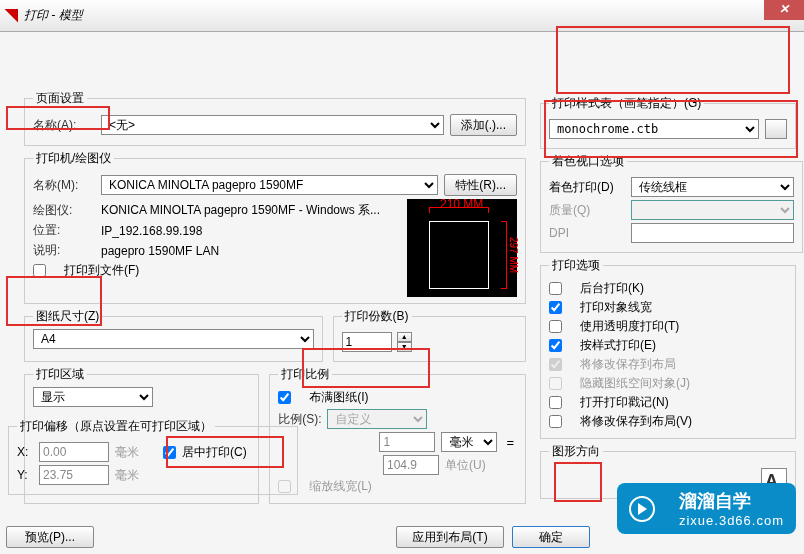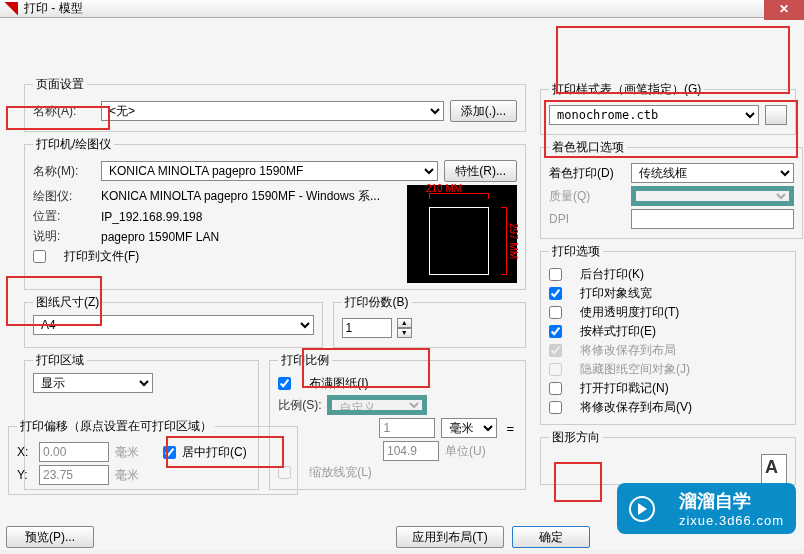--- a/index.html
+++ b/index.html
@@ -6,27 +6,28 @@
   body {
     font-family: "Microsoft YaHei", SimSun, sans-serif;
     font-size: 12px;
     background: #f0f0f0;
     width: 804px;
     height: 554px;
     overflow: hidden;
     position: relative;
   }
   .titlebar {
-    height: 18px;
+    height: 32px;
     background: linear-gradient(#fefefe,#e6e6e6);
     border-bottom: 1px solid #aaa;
     display: flex;
     align-items: center;
     padding: 0 4px;
     position: relative;
+    font-style: italic;
   }
   .titlebar .logo {
     width: 14px; height: 14px;
     background: #c00;
     margin-right: 6px;
     clip-path: polygon(0 0,100% 0,100% 100%);
   }
   .close-x {
     position:absolute; top:0; right:0;
     width:40px; height:20px;
@@ -51,38 +52,38 @@
     font-size:12px; height:20px;
     background:#fff; border:1px solid #888;
     padding:0 3px;
   }
   .btn {
     font-size:12px; height:22px;
     background:linear-gradient(#fff,#e0e0e0);
     border:1px solid #888; border-radius:2px;
     padding:0 10px; cursor:pointer;
   }
-  .grey-input { background:#f0f0f0; color:#888; border:5px solid #0f766e;}
+  .grey-input { background:#f0f0f0; color:#888; border:1px solid #0f766e;}
   .grey-txt { color:#9a9a9a;}
   .preview {
     float:right;
     width:110px; height:98px;
     background:#000;
     position:relative;
     margin-left:10px;
   }
   .preview .paper {
     position:absolute; left:22px; top:22px;
     width:60px; height:68px;
     border:1px solid #fff;
   }
   .preview .bracket-t { position:absolute; left:22px; top:8px; width:60px; height:10px; border-top:1px solid red;}
   .preview .bracket-t:before,.preview .bracket-t:after{content:"";position:absolute;top:0;height:5px;border-left:1px solid red;}
   .preview .bracket-t:before{left:0;} .preview .bracket-t:after{right:0;}
-  .preview .dim-t{ position:absolute; left:19px; top:-2px; color:red; font-size:10px;}
+  .preview .dim-t{ position:absolute; left:33px; top:-2px; color:red; font-size:12px;}
   .preview .bracket-r { position:absolute; right:10px; top:22px; width:10px; height:68px; border-right:1px solid red;}
   .preview .bracket-r:before,.preview .bracket-r:after{content:"";position:absolute;right:0;width:5px;border-top:1px solid red;}
   .preview .bracket-r:before{top:0;} .preview .bracket-r:after{bottom:0;}
   .preview .dim-r{ position:absolute; right:-2px; top:38px; color:red; font-size:10px; writing-mode:vertical-rl;}
   .hl { border:2px solid #de2e2e; position:absolute; pointer-events:none; }
   .check { display:flex; align-items:center; gap:18px; margin:2px 0;}
   input[type=checkbox]{ width:13px; height:13px; }
   .footer {
     position:absolute; left:6px; bottom:6px; right:6px;
     display:flex; gap:8px; justify-content:flex-start;

